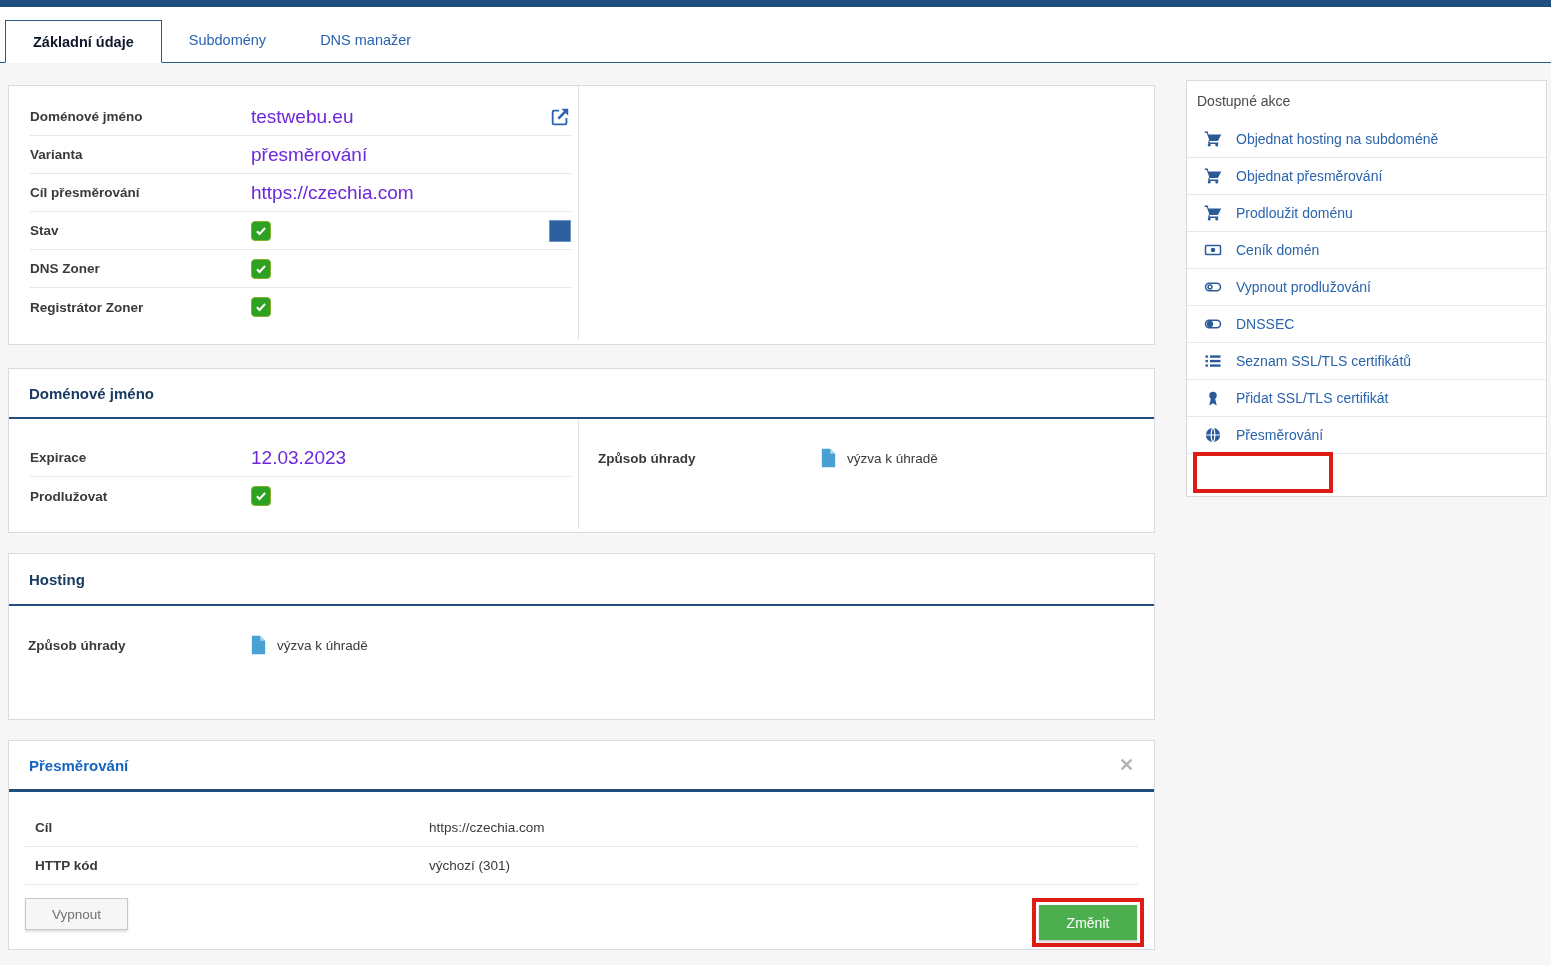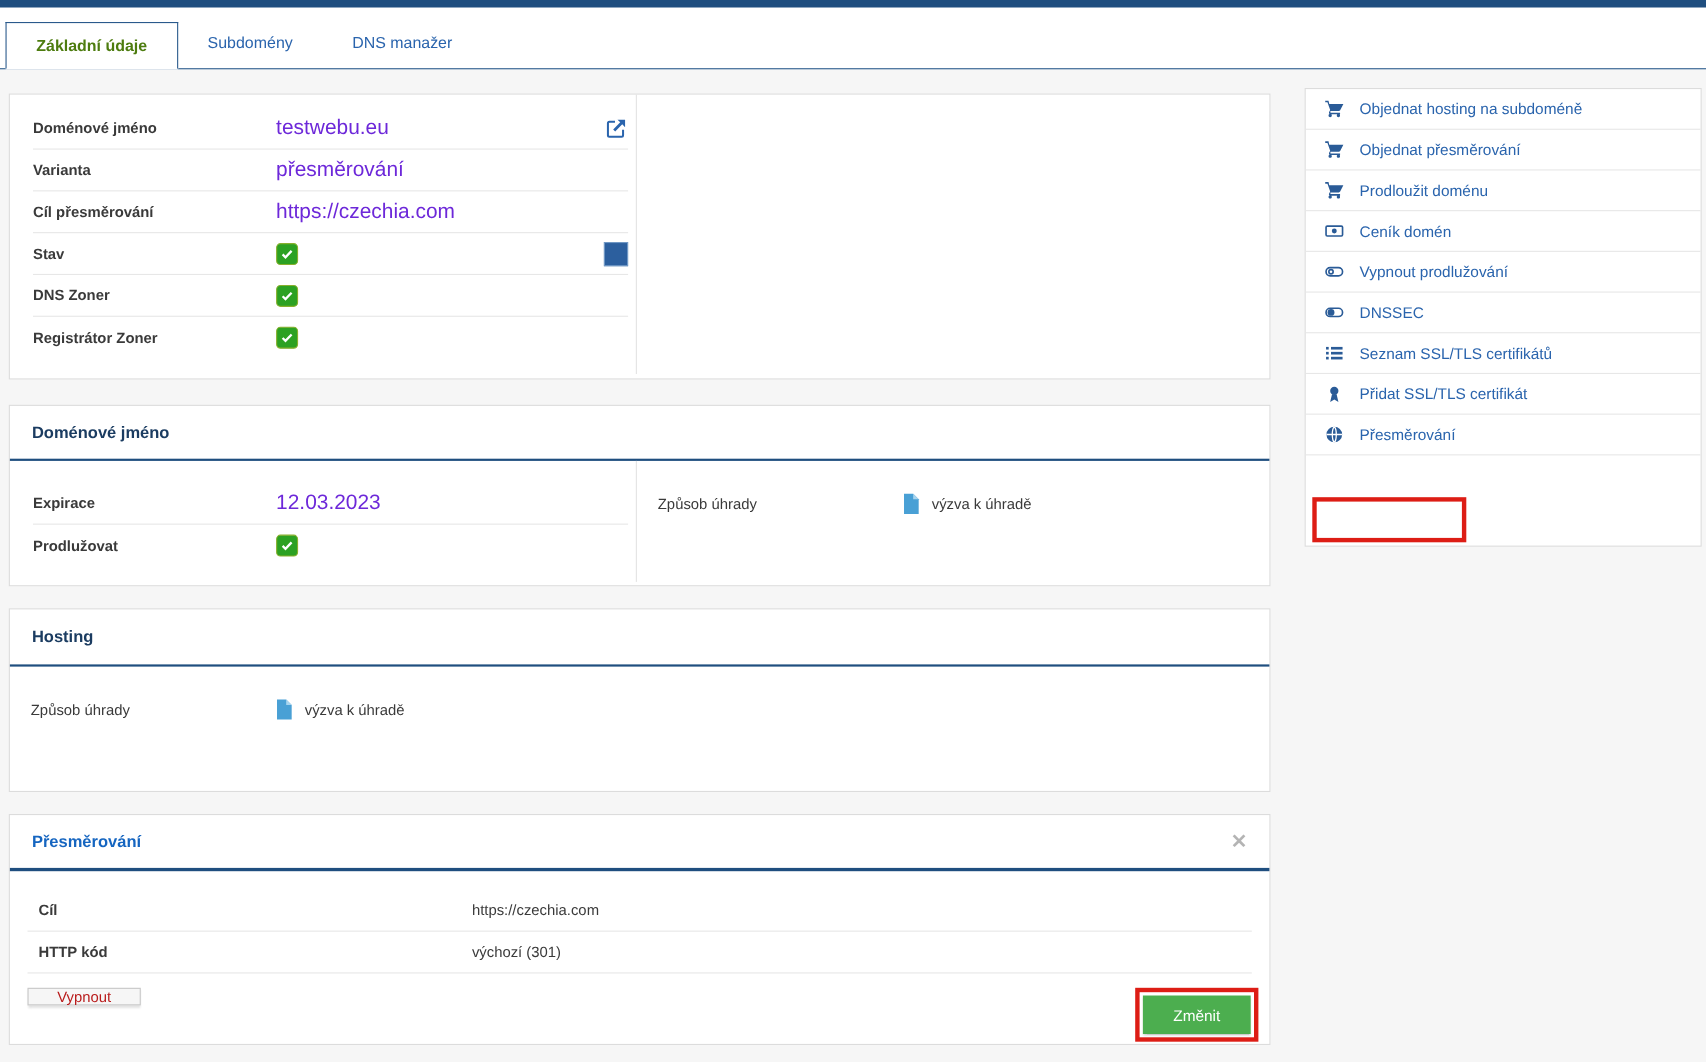--- a/index.html
+++ b/index.html
@@ -17,21 +17,21 @@
     position:absolute; left:0; top:7px; width:1551px; height:56px;
     background:#fff; border-bottom:1px solid #2a5a8c;
     display:flex; align-items:flex-end; padding-left:5px;
   }
   .tab {
     height:43px; line-height:42px; padding:0 27px; font-size:14.5px;
     color:#2a64ad; cursor:pointer; position:relative;
   }
   .tab.active {
     border:1px solid #2a5a8c; border-bottom:1px solid #fff;
-    margin-bottom:-1px; background:#fff; color:#4d7c0f; font-weight:bold; z-index:2;
+    margin-bottom:-1px; background:#fff; color:#0f172a; font-weight:bold; z-index:2;
   }
 
   .panel { position:absolute; background:#fff; border:1px solid #dcdcdc; }
 
   #panel-overview { left:8px; top:85px;  width:1147px; height:260px; }
   #panel-domain   { left:8px; top:368px; width:1147px; height:165px; }
   #panel-hosting  { left:8px; top:553px; width:1147px; height:167px; }
   #panel-redirect { left:8px; top:740px; width:1147px; height:210px; }
   #sidebar        { left:1186px; top:80px; width:361px; height:417px; }
 
@@ -48,41 +48,41 @@
   #panel-domain .col-left, #panel-hosting .col-left { padding-top:20px; }
   .col-right { flex:1; padding:20px 0 0 19px; }
 
   .row { display:flex; align-items:center; height:38px; margin:0 7px 0 21px; border-bottom:1px solid #e7e7e7; }
   .row:last-child { border-bottom:none; }
   .row .lbl { width:221px; font-weight:bold; font-size:13.5px; color:#3a3a3a; }
   .row .val { flex:1; font-size:19px; color:#6d28d9; }
   .row .slot { width:34px; display:flex; justify-content:flex-end; align-items:center; }
 
   .prow { display:flex; align-items:center; height:38px; }
-  .prow .lbl { width:222px; font-weight:normal; font-size:13.5px; }
+  .prow .lbl { width:222px; font-weight:bold; font-size:13.5px; }
   .prow .doc { margin-right:10px; display:flex; }
   .prow .val { font-size:13.5px; }
 
   .check {
     width:20px; height:20px; border-radius:4px; background:#2ca122;
     border:1px solid #87b02c;
     display:flex; align-items:center; justify-content:center;
   }
   .bluesq { width:22px; height:22px; background:#2c5f9e; border:1px solid #6f97c4; }
 
   
   .rbody { padding-top:17px; }
   .row-wide { display:flex; align-items:center; height:38px; margin:0 16px; padding-left:10px; border-bottom:1px solid #e7e7e7; }
   .row-wide:last-of-type { border-bottom:none; }
   .row-wide .lbl { width:394px; font-weight:bold; font-size:13.5px; }
   .row-wide .val { font-size:13.5px; }
   .btnrow { display:flex; justify-content:space-between; align-items:flex-start; margin:13px 10px 0 16px; }
   .btn-gray {
-    height:16px; padding:0 26px; background:#f6f6f6; border:1px solid #c8c8c8;
-    font-size:13.5px; color:#b91c1c; font-family:inherit; cursor:pointer;
+    height:32px; padding:0 26px; background:#f6f6f6; border:1px solid #c8c8c8;
+    font-size:13.5px; color:#737373; font-family:inherit; cursor:pointer;
     box-shadow:0 2px 2px rgba(0,0,0,.12);
   }
   .red-wrap { border:4px solid #dd1d15; padding:3px; }
   .btn-green {
     height:35px; width:98px; background:#4cae4f; border:none; color:#fff;
     font-size:14px; font-family:inherit; cursor:pointer; box-shadow:0 2px 2px rgba(0,0,0,.2);
   }
   .closex { font-size:18px; font-weight:bold; color:#b4b4b4; cursor:pointer; line-height:1; }
 
   
@@ -240,20 +240,21 @@
     <div class="btnrow">
       <button class="btn-gray">Vypnout</button>
       <span class="red-wrap">
         <button class="btn-green">Změnit</button>
       </span>
     </div>
   </div>
 </div>
 
 <div class="panel" id="sidebar">
+  <div class="side-title">Dostupné akce</div>
 
 
   <div class="side-item">
     <span class="ic">
         <svg width="18" height="18" viewBox="0 0 24 24" fill="#2a5b97">
           <path d="M7 18c-1.1 0-2 .9-2 2s.9 2 2 2 2-.9 2-2-.9-2-2-2zm10 0c-1.1 0-2 .9-2 2s.9 2 2 2 2-.9 2-2-.9-2-2-2zM7.2 14.6h10.2c.8 0 1.4-.4 1.7-1L23 6H5.9L5 2H1v2h2.7L7 13.4l-1.3 2.4c-.7 1.3.2 2.8 1.7 2.8H19v-2H7.4z"></path>
         </svg>
       </span>
     <span>Objednat hosting na subdoméně</span>
   </div>

